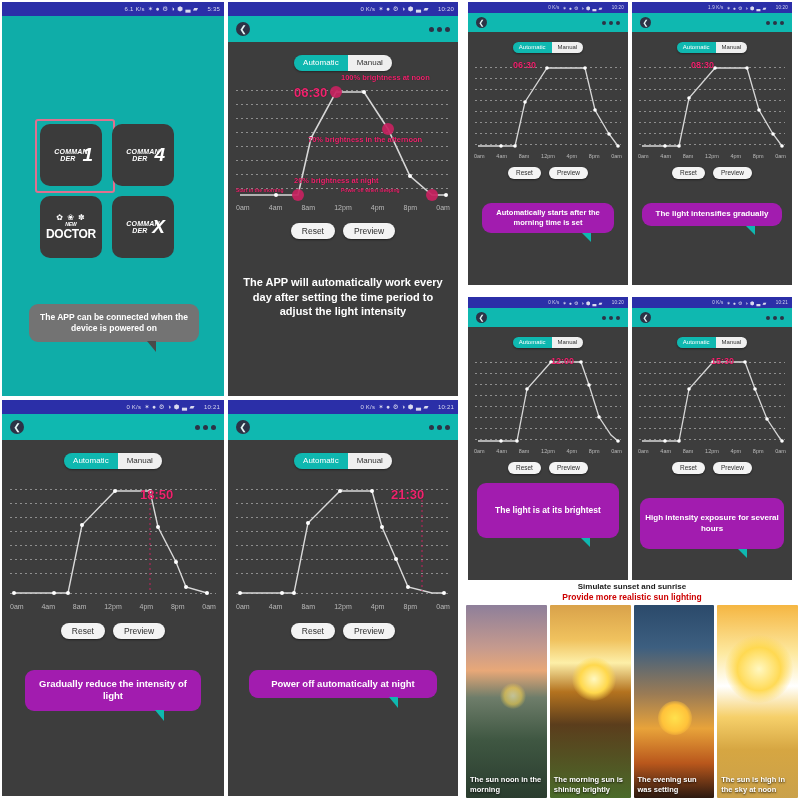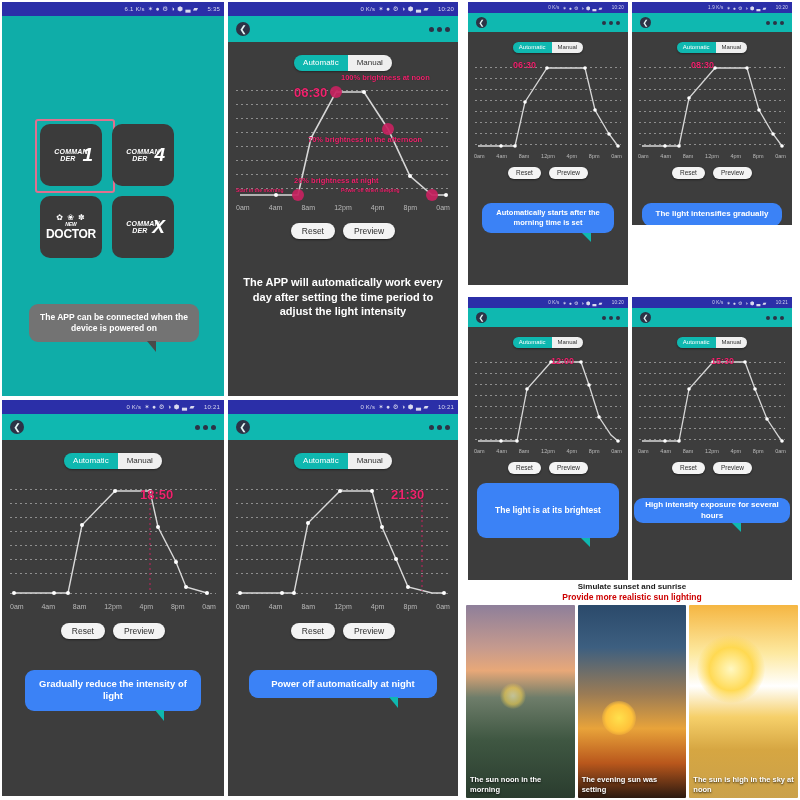--- a/index.html
+++ b/index.html
@@ -61,21 +61,21 @@
   .pbtn {
     background:#f4f4f4; color:#2e2e2e; border-radius:999px;
     font-size:8.5px; padding:3px 11px; line-height:1.25;
     box-shadow:0 1px 2px rgba(0,0,0,.45);
   }
 
   .bubble {
     position:relative; border-radius:9px; text-align:center;
     font-weight:bold; line-height:1.28;
   }
-  .bubble.teal { background:#3b82f6; color:#ffffff; }
+  .bubble.teal { background:#a21caf; color:#ffffff; }
   .bubble.dark { background:#737373; color:#ffffff; }
   .bubble .tail {
     position:absolute; width:0; height:0;
     border-left:9px solid transparent;
     border-top:11px solid #0fb8b0;
   }
   .bubble.dark .tail { border-top-color:#4a4a4a; }
 
   .plain-caption {
     color:#ffffff; text-align:center; font-weight:bold; line-height:1.3;
@@ -318,21 +318,21 @@
     <div class="btnrow" style="margin-top:8px;">
       <div class="pbtn">Reset</div>
       <div class="pbtn">Preview</div>
     </div>
     <div class="bubble teal" style="margin:24px auto 0 auto; width:132px; padding:5px 4px; font-size:7.5px;">
       <span>Automatically starts after the morning time is set</span>
       <i class="tail" style="left:100px; bottom:-9px; border-top-width:9px;"></i>
     </div>
   </div>
 
-  <div class="phone small" style="left:632px; top:2px; width:160px; height:223px;">
+  <div class="phone small" style="left:632px; top:2px; width:160px; height:283px;">
     <div class="statusbar" style="height:11px;">
       <span class="sb-left"></span>
       <span class="sb-speed" style="font-size:4.5px;">1.9 K/s</span>
       <span class="sb-icons" style="font-size:5px;">✶ ● ⚙ ◑ ⬢ ▃ ▰</span>
       <span class="sb-time" style="font-size:4.5px;">10:20</span>
     </div>
     <div class="appbar" style="height:19px;">
       <div class="backbtn" style="width:11px;height:11px;font-size:7px;">❮</div>
       <div class="dots">
           <i style="width:4px;height:4px;"></i>
@@ -498,21 +498,21 @@
       <span>8am</span>
       <span>12pm</span>
       <span>4pm</span>
       <span>8pm</span>
       <span>0am</span>
     </div>
     <div class="btnrow" style="margin-top:8px;">
       <div class="pbtn">Reset</div>
       <div class="pbtn">Preview</div>
     </div>
-    <div class="bubble teal" style="margin:24px auto 13px auto; width:156px; padding:2px 4px; font-size:8px;">
+    <div class="bubble teal" style="margin:24px auto 13px auto; width:144px; padding:15px 4px; font-size:8px;">
       <span>High intensity exposure for several hours</span>
       <i class="tail" style="left:98px; bottom:-9px; border-top-width:9px;"></i>
     </div>
   </div>
 
   <div class="phone" style="left:2px; top:400px; width:222px; height:396px;">
     <div class="statusbar">
       <span class="sb-left"></span>
       <span class="sb-speed">0 K/s</span>
       <span class="sb-icons">✶ ● ⚙ ◑ ⬢ ▃ ▰</span>
@@ -644,20 +644,24 @@
   <div class="photos-head">
     <div class="l1">Simulate sunset and sunrise</div>
     <div class="l2">Provide more realistic sun lighting</div>
   </div>
 
   <div class="phone" id="photos" style="background:transparent;">
     <div class="photo ph1">
       <div class="sun" style="left:34px;top:78px;width:26px;height:26px;opacity:.55;"></div>
       <div class="cap">The sun noon in the morning</div>
     </div>
+    <div class="photo ph2">
+      <div class="sun" style="left:22px;top:52px;width:44px;height:44px;"></div>
+      <div class="cap">The morning sun is shining brightly</div>
+    </div>
     <div class="photo ph4">
       <div class="sun" style="left:24px;top:96px;width:34px;height:34px;background:radial-gradient(circle,#ffe14d 0%,#ffc23a 55%,rgba(255,170,40,0) 78%);"></div>
       <div class="cap">The evening sun was setting</div>
     </div>
     <div class="photo ph3">
       <div class="sun" style="left:8px;top:30px;width:68px;height:68px;opacity:.95;"></div>
       <div class="cap">The sun is high in the sky at noon</div>
     </div>
   </div>
 

